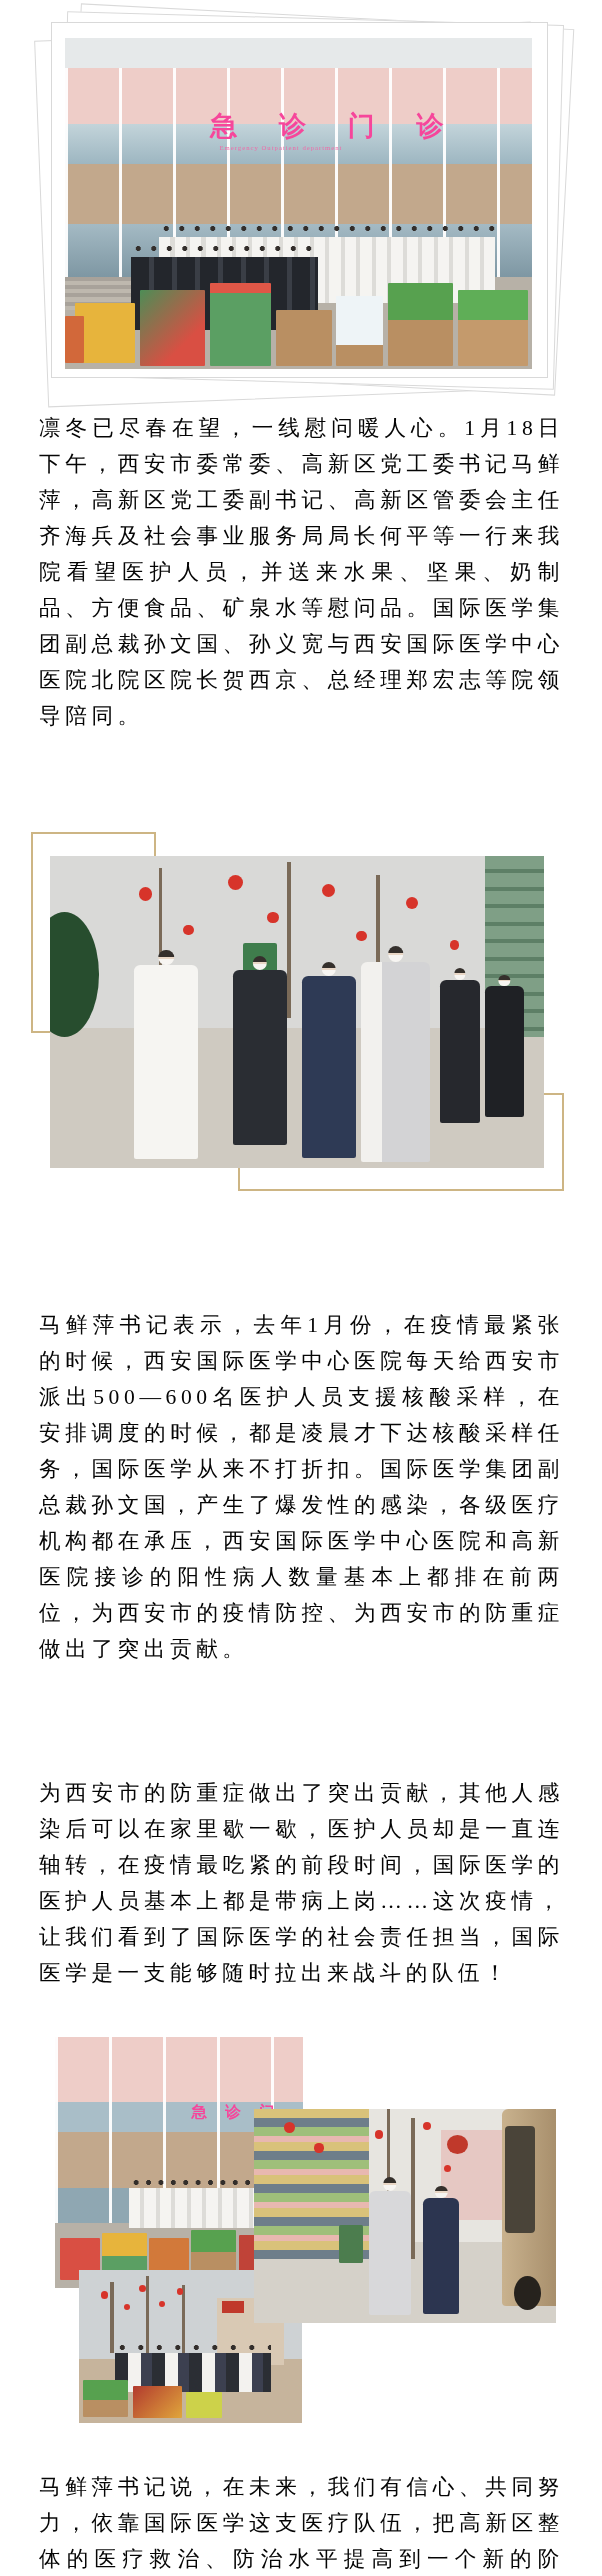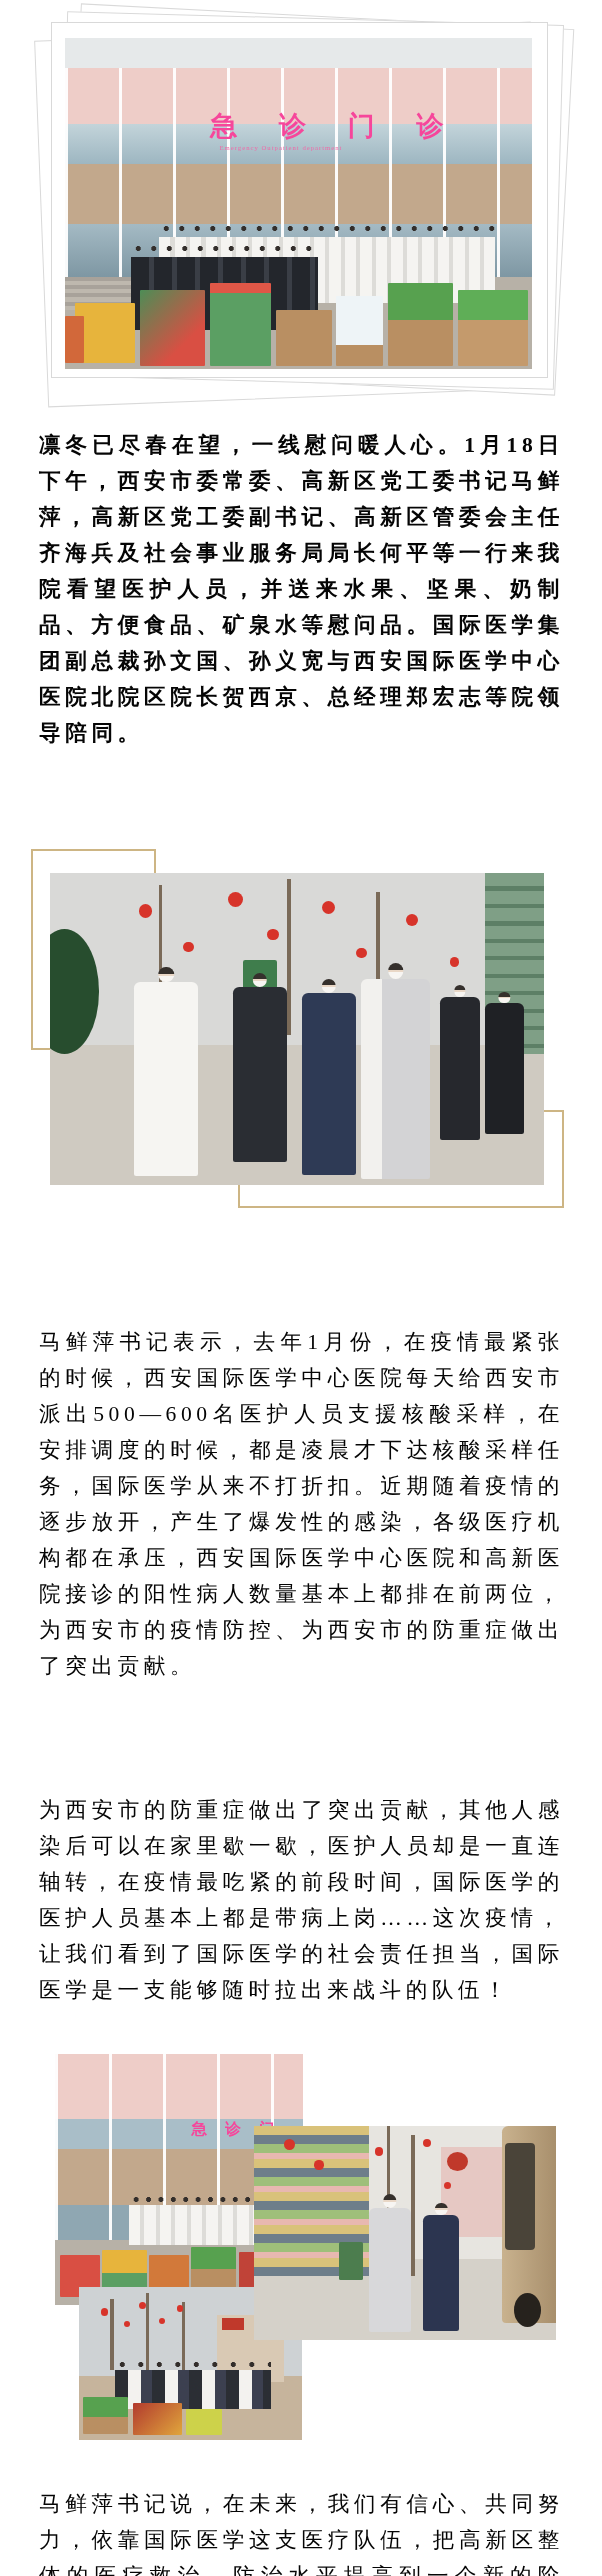--- a/index.html
+++ b/index.html
@@ -1,21 +1,21 @@
 <!DOCTYPE html>
 <html style="font-size:8.2px"><head>
 <meta charset="utf-8">
 <style>
   html,body{margin:0;padding:0;background:#ffffff;}
   .page{position:relative;width:603px;height:3388px;margin:0 auto;background:#fff;overflow:hidden;
         font-family:"Liberation Serif","DejaVu Serif",serif;}
   
   .para{margin:0;padding:0 39px;font-size:21.6px;line-height:36px;letter-spacing:4.6px;
         color:#050505;text-align:justify;font-weight:400;}
-  .para.p1{margin-top:20px;font-weight:bold;}
+  .para.p1{margin-top:3px;}
   .para.p2{margin-top:116px;}
   .para.p3{margin-top:108px;}
   .para.p4{margin-top:46px;}
   
   .ph{position:absolute;overflow:hidden;background:#dfe2e4;}
   .abs{position:absolute;}
   .bx{position:absolute;border-radius:1px;}
   .trunk{position:absolute;width:3.6px;background:#7a6a58;}
   .lant{position:absolute;border-radius:50%;background:#d7342a;}
   .heads{position:absolute;background-image:radial-gradient(circle 4.1px at 7.2px 4.6px,#332e2b 60%,transparent 62%);
@@ -130,21 +130,21 @@
         <div class="hd" style="width:11.3px;height:11.3px;"></div>
           <div class="bd" style="top:11.3px;background:#26282d;"></div>
       </div>
       <div class="person" style="left:88%;top:38%;width:8%;height:46%;">
         <div class="hd" style="width:11.3px;height:11.3px;"></div>
           <div class="bd" style="top:11.3px;background:#1f2125;"></div>
       </div>
     </div>
   </section>
 
-  <p class="para p2">马鲜萍书记表示，去年1月份，在疫情最紧张的时候，西安国际医学中心医院每天给西安市派出500—600名医护人员支援核酸采样，在安排调度的时候，都是凌晨才下达核酸采样任务，国际医学从来不打折扣。近期随着疫情的逐步放开，产生了爆发性的感染，各级医疗机构都在承压，西安国际医学中心医院和高新医院接诊的阳性病人数量基本上都排在前两位，为西安市的疫情防控、为西安市的防重症做出了突出贡献。</p>
+  <p class="para p2">马鲜萍书记表示，去年1月份，在疫情最紧张的时候，西安国际医学中心医院每天给西安市派出500—600名医护人员支援核酸采样，在安排调度的时候，都是凌晨才下达核酸采样任务，国际医学从来不打折扣。国际医学集团副总裁孙文国，产生了爆发性的感染，各级医疗机构都在承压，西安国际医学中心医院和高新医院接诊的阳性病人数量基本上都排在前两位，为西安市的疫情防控、为西安市的防重症做出了突出贡献。</p>
   <p class="para p3">为西安市的防重症做出了突出贡献，其他人感染后可以在家里歇一歇，医护人员却是一直连轴转，在疫情最吃紧的前段时间，国际医学的医护人员基本上都是带病上岗……这次疫情，让我们看到了国际医学的社会责任担当，国际医学是一支能够随时拉出来战斗的队伍！</p>
 
   <section class="collage">
 
     <div class="ph" style="left:55px;top:0;width:248px;height:251px;z-index:1;">
       <div class="abs" style="left:0;top:0;width:100%;height:26%;background:#eecdc8;"></div>
       <div class="abs" style="left:0;top:26%;width:100%;height:12%;background:#a9bec8;"></div>
       <div class="abs" style="left:0;top:38%;width:100%;height:22%;background:#c2a88c;"></div>
       <div class="abs" style="left:0;top:60%;width:100%;height:14%;background:#8fa7b2;"></div>
       <div class="mull" style="left:0;top:0;width:100%;height:74%;"></div>

